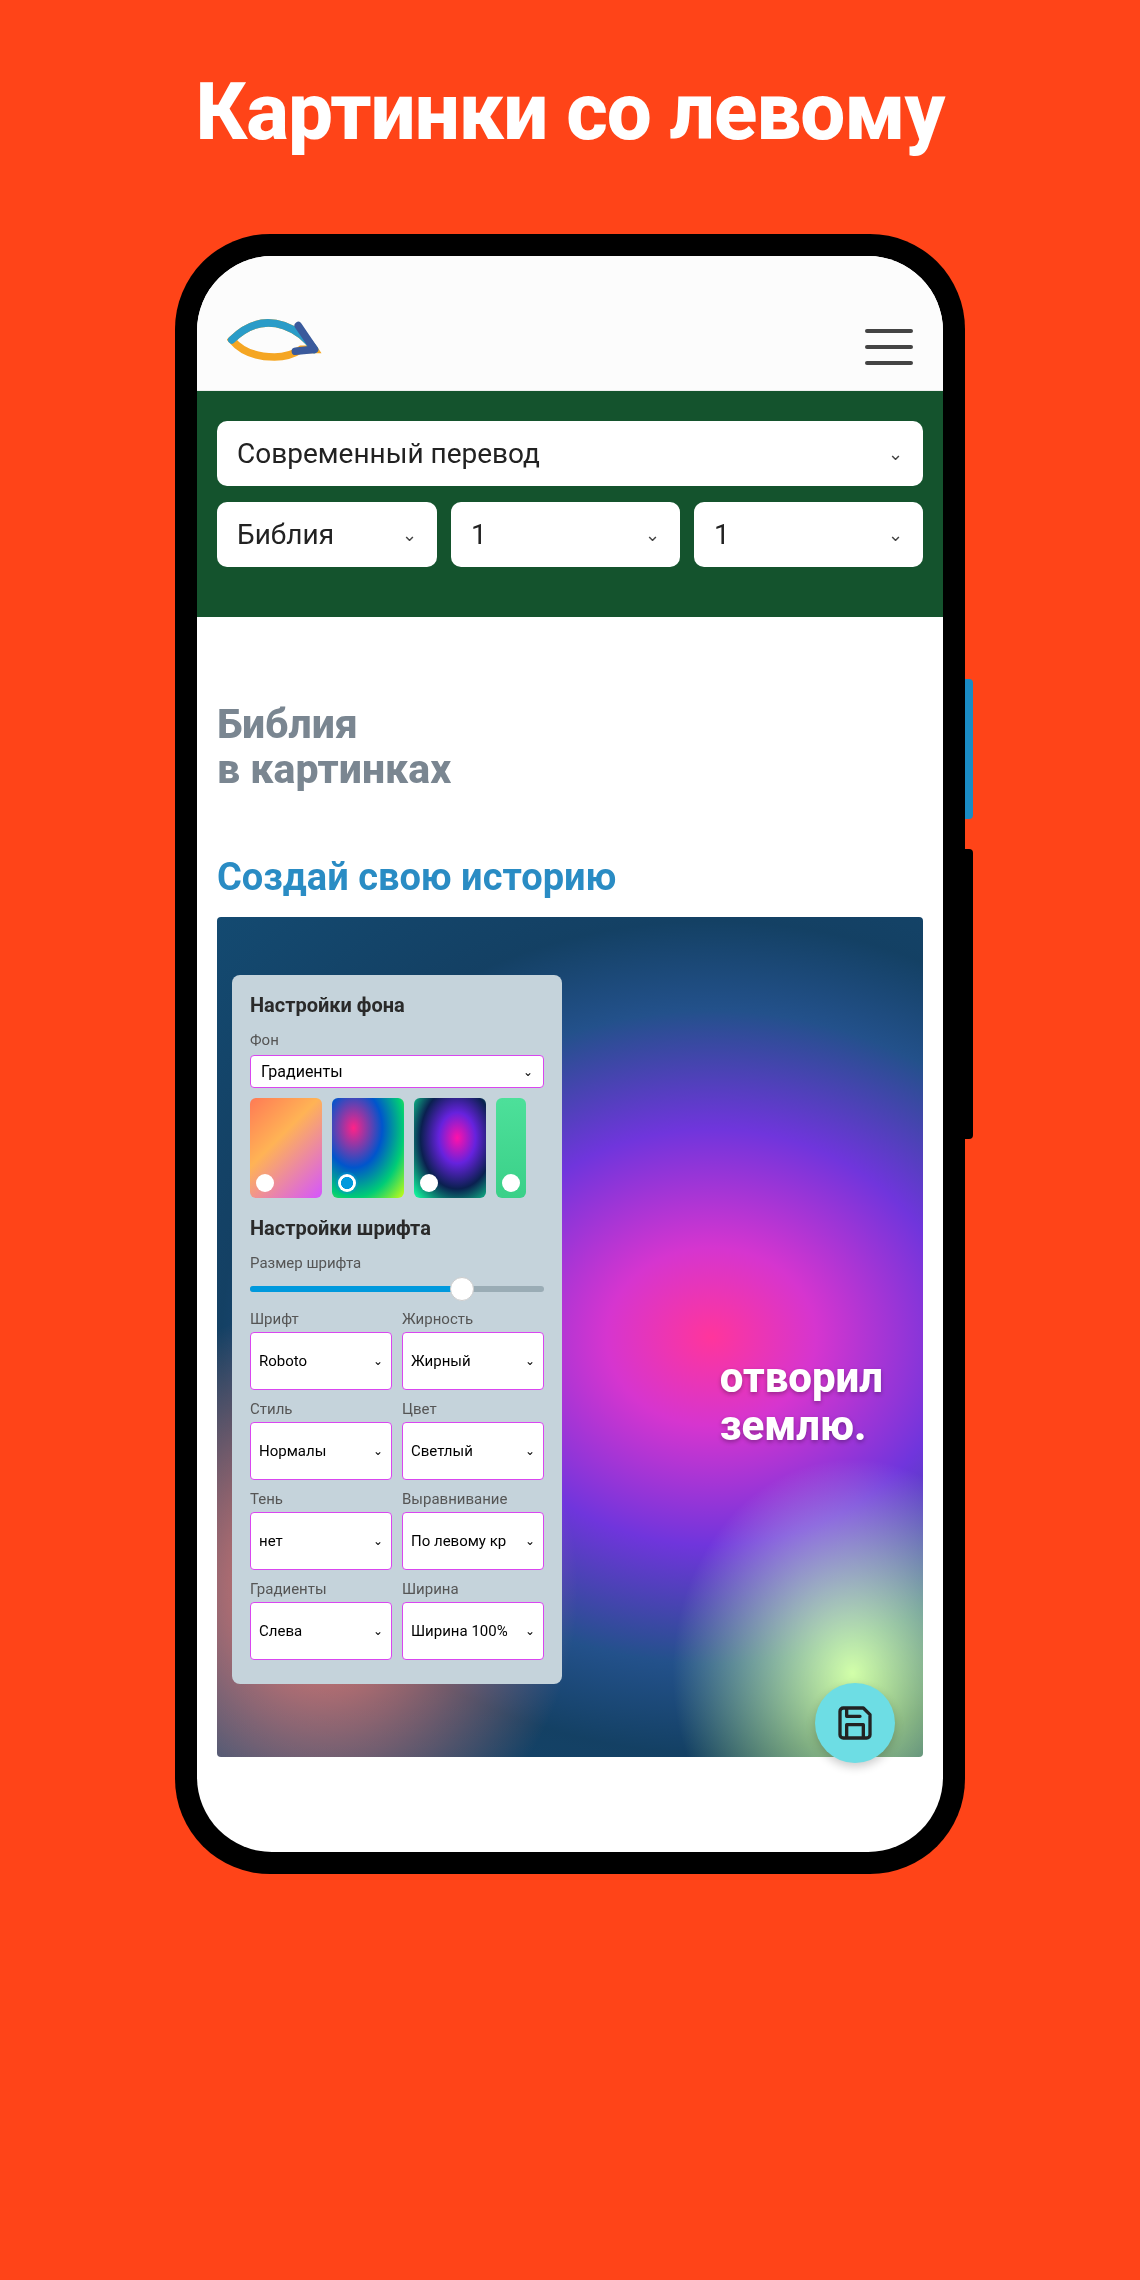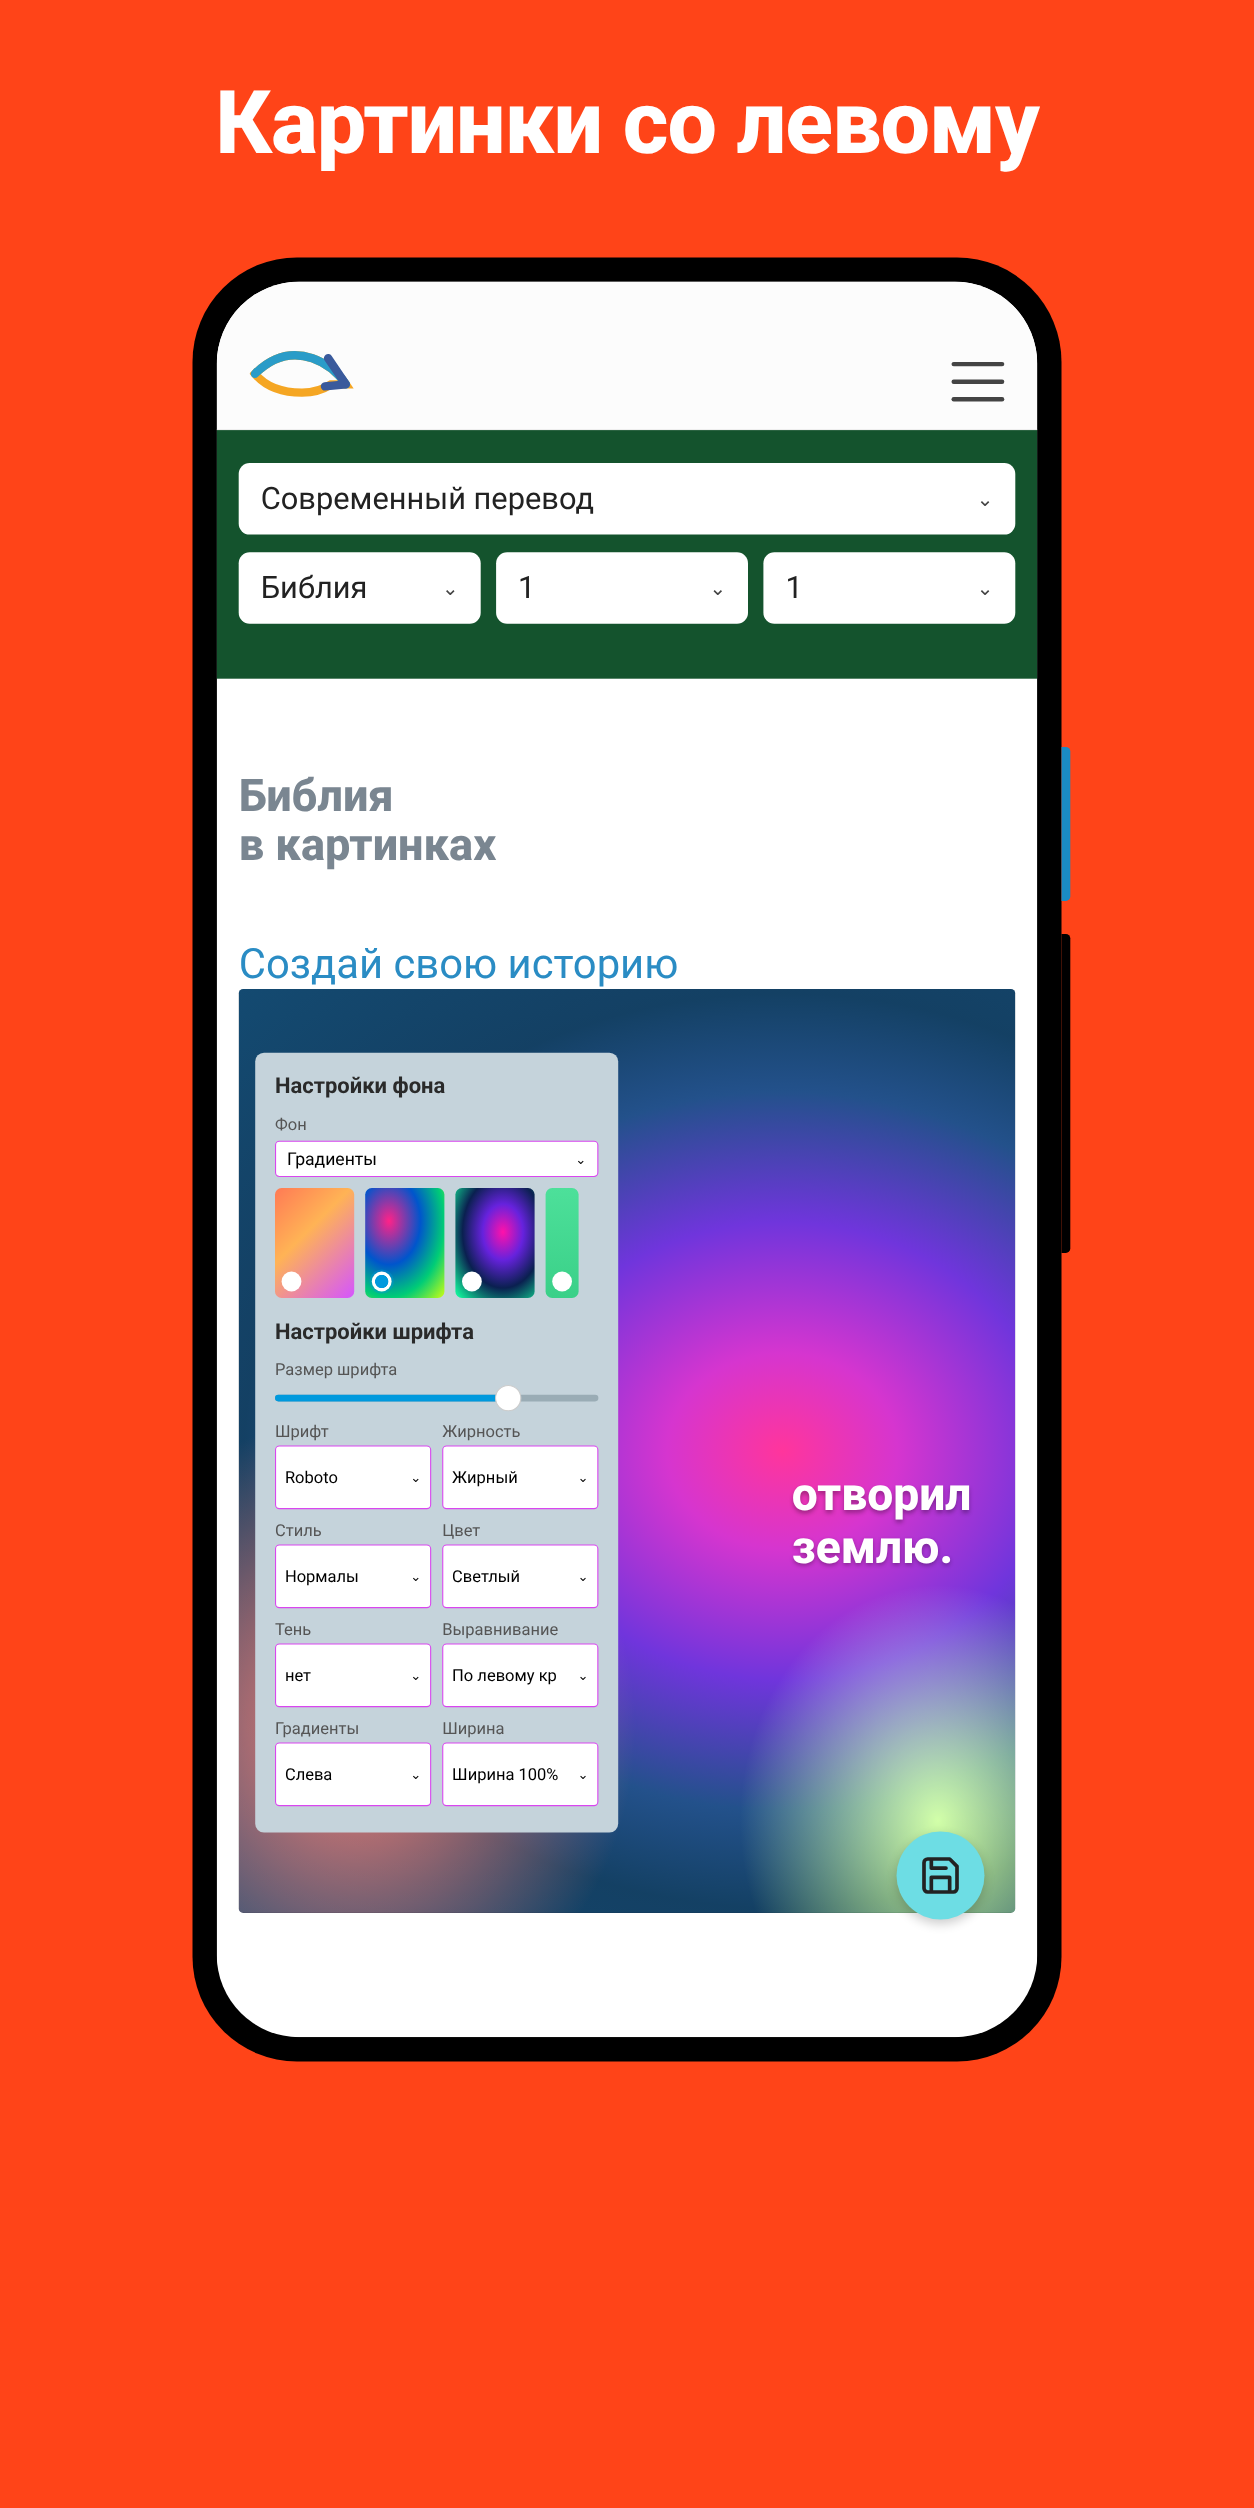--- a/index.html
+++ b/index.html
@@ -120,21 +120,21 @@
   flex: 1; padding: 85px 20px 0;
   overflow: hidden; position: relative;
 }
 .page-title {
   color: #7a8691; font-size: 41px;
   font-weight: 800; line-height: 1.1;
   margin-bottom: 63px;
 }
 .subtitle {
   color: #2a8cc4; font-size: 38px;
-  font-weight: 400; 
+  font-weight: 700; margin-bottom: 18px;
 }
 .canvas {
   width: 100%; height: 840px;
   background: radial-gradient(ellipse at 70% 50%, #ff1885 0%, #d418c4 15%, #6a18d4 35%, #1a3870 55%, #0a2540 70%, #0a3050 100%),
               radial-gradient(ellipse at 15% 80%, #ff5518 0%, transparent 30%),
               radial-gradient(ellipse at 90% 90%, #ccff55 0%, transparent 20%);
   background-blend-mode: screen;
   background-color: #0a2030;
   border-radius: 4px;
   position: relative;

